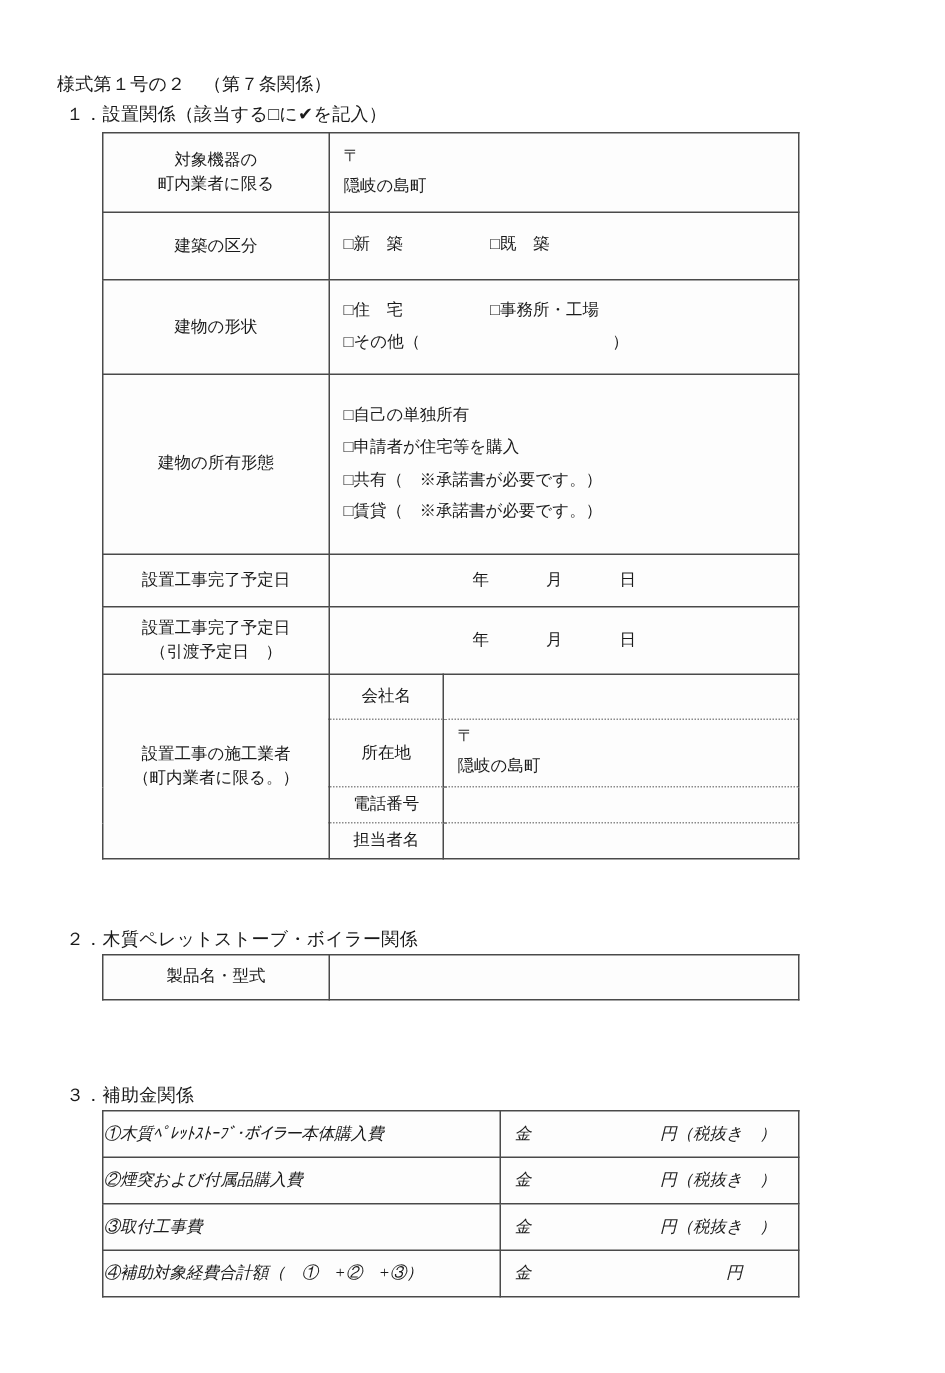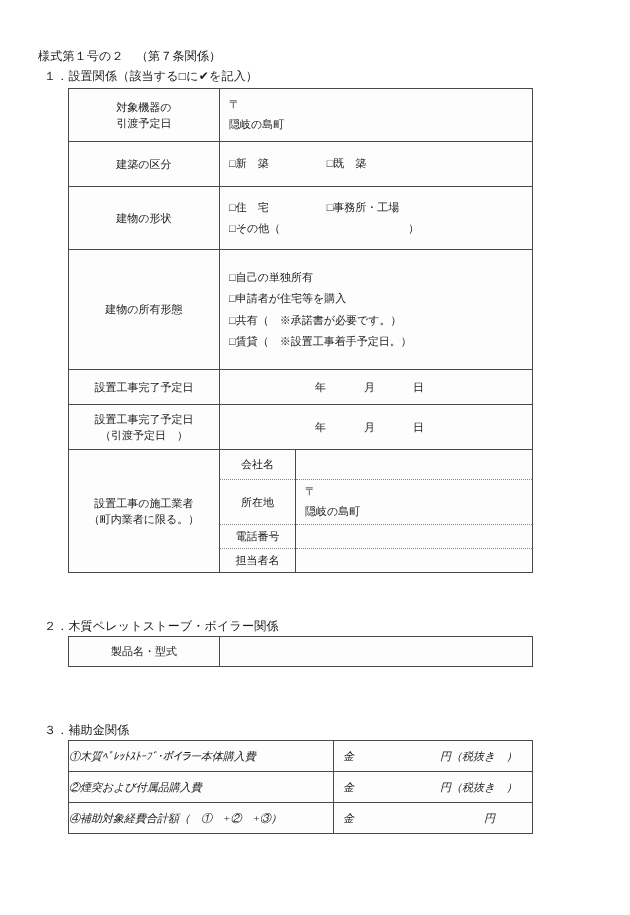--- a/index.html
+++ b/index.html
@@ -140,21 +140,21 @@
     <colgroup>
       <col style="width:151px">
       <col style="width:76px">
       <col style="width:237px">
     </colgroup>
     <tbody>
 
       <tr>
         <td class="lbl cell-pad" style="height:52px">
           <div>対象機器の</div>
-          <div>引渡予定日</div>
+          <div>町内業者に限る</div>
         </td>
         <td class="val" colspan="2">
           <span class="postal">〒</span>
           <span class="addr">隠岐の島町</span>
         </td>
       </tr>
 
       <tr>
         <td class="lbl" style="height:44px">建築の区分</td>
         <td class="val" colspan="2">
@@ -169,21 +169,21 @@
           <span class="chk-line"><span class="chk">□その他（</span><span class="paren-space"></span><span>）</span></span>
         </td>
       </tr>
 
       <tr>
         <td class="lbl" style="height:119px">建物の所有形態</td>
         <td class="val" colspan="2">
           <span class="chk-line">□自己の単独所有</span>
           <span class="chk-line">□申請者が住宅等を購入</span>
           <span class="chk-line">□共有（　※承諾書が必要です。）</span>
-          <span class="chk-line">□賃貸（　※設置工事着手予定日。）</span>
+          <span class="chk-line">□賃貸（　※承諾書が必要です。）</span>
         </td>
       </tr>
 
       <tr>
         <td class="lbl" style="height:34px">設置工事完了予定日</td>
         <td class="val" colspan="2">
           <span class="ymd"><span>年</span><span class="sp"></span><span>月</span><span class="sp"></span><span>日</span></span>
         </td>
       </tr>
 
@@ -255,20 +255,26 @@
           <span class="money"><span class="kin">金</span><span class="sp-money"></span><span>円（税抜き　）</span></span>
         </td>
       </tr>
       <tr>
         <td class="cost-label" style="height:30px">②煙突および付属品購入費</td>
         <td class="val">
           <span class="money"><span class="kin">金</span><span class="sp-money"></span><span>円（税抜き　）</span></span>
         </td>
       </tr>
       <tr>
+        <td class="cost-label" style="height:30px">③取付工事費</td>
+        <td class="val">
+          <span class="money"><span class="kin">金</span><span class="sp-money"></span><span>円（税抜き　）</span></span>
+        </td>
+      </tr>
+      <tr>
         <td class="cost-label" style="height:30px">④補助対象経費合計額（　①　+②　+③）</td>
         <td class="val">
           <span class="money"><span class="kin">金</span><span class="sp-money-wide"></span><span>円</span></span>
         </td>
       </tr>
     </tbody>
   </table>
 
 </div>
 

